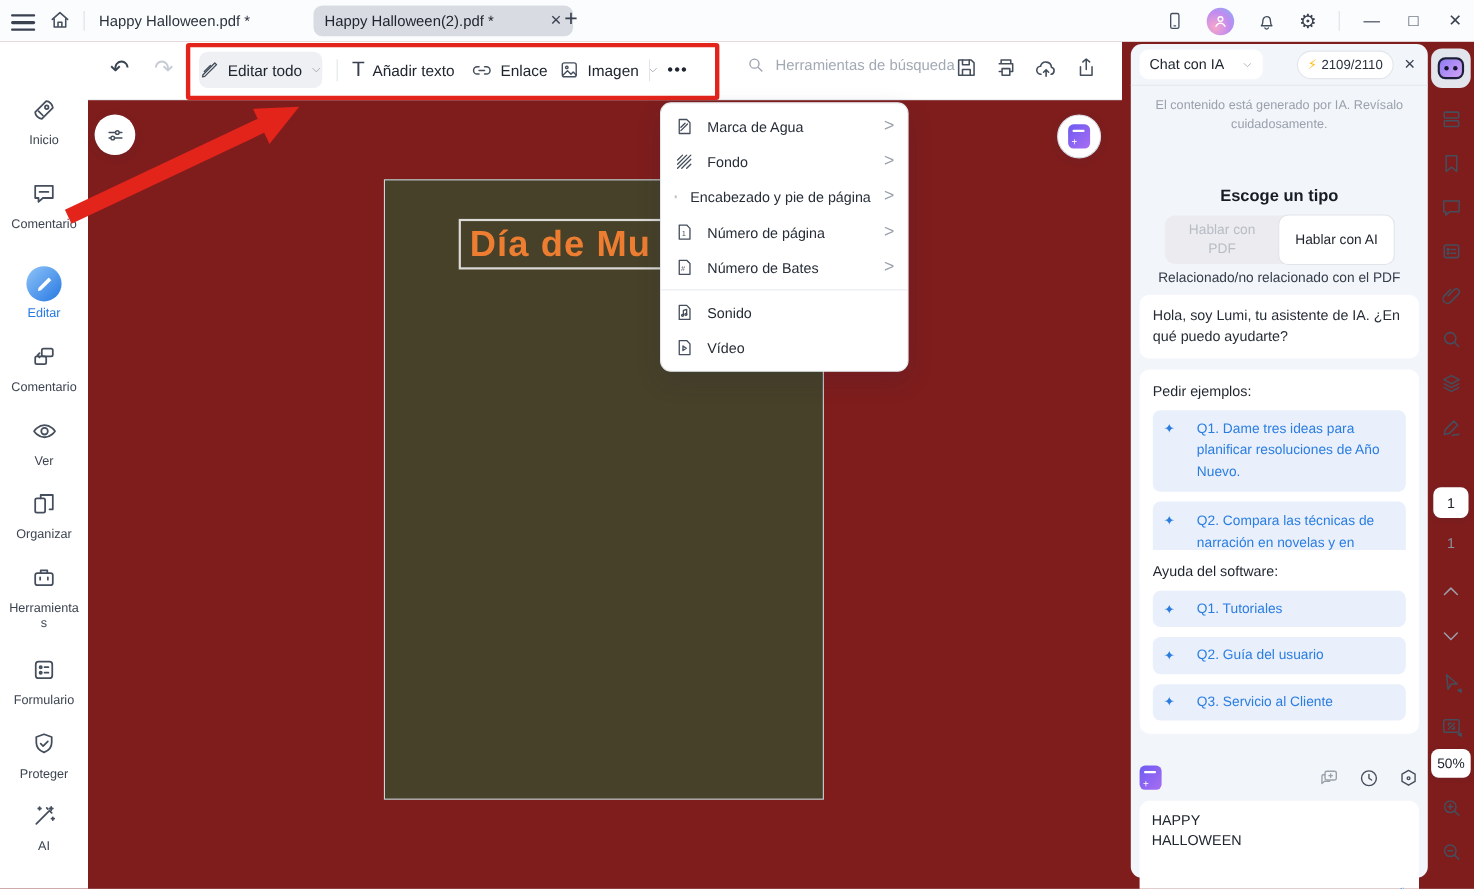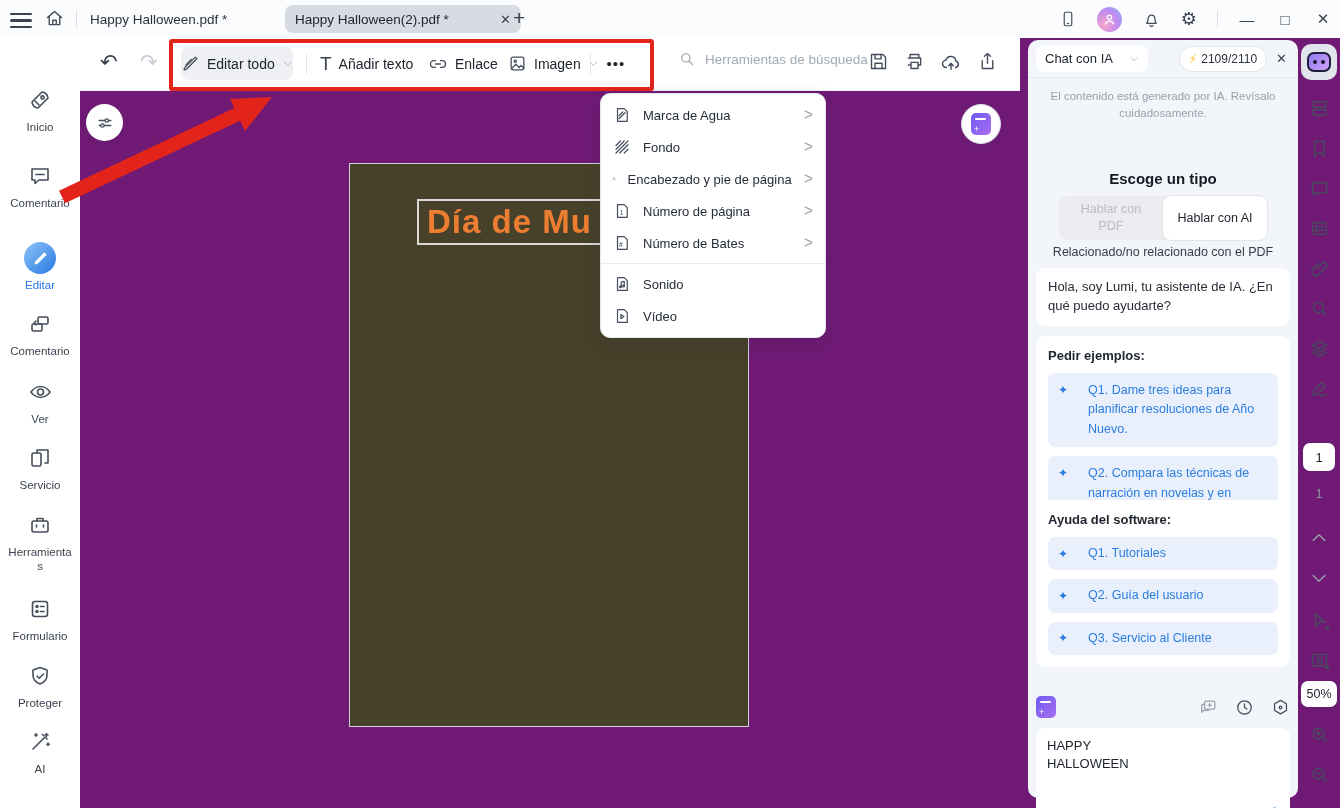--- a/index.html
+++ b/index.html
@@ -1,17 +1,17 @@
 <!DOCTYPE html>
 <html><head>
 <meta charset="utf-8">
 <style>
   html,body{margin:0;padding:0;}
   body{font-family:"Liberation Sans","DejaVu Sans",sans-serif;background:#edf1f7;}
-  .app{position:relative;width:1340px;height:808px;overflow:hidden;background:#701a75;}
+  .app{position:relative;width:1340px;height:808px;overflow:hidden;background:#7f1d1d;}
   
   .titlebar{position:absolute;left:0;top:0;width:1340px;height:38px;background:#fbfcfe;display:flex;align-items:center;}
   .tb-ic{color:#3a4250;display:flex;align-items:center;justify-content:center;}
   .hamburger{position:absolute;left:10px;top:9px;width:22px;height:20px;cursor:pointer;}
   .hamburger div{height:2.4px;background:#3a4250;border-radius:2px;margin:4px 0;}
   .home{position:absolute;left:44px;top:8px;}
   .tb-sep{position:absolute;left:76px;top:10px;width:1px;height:18px;background:#dde1e7;}
   .tab-inactive{position:absolute;left:90px;top:0;height:38px;display:flex;align-items:center;font-size:13.5px;color:#2b323d;}
   .tab-active{position:absolute;left:285px;top:5px;height:28px;width:216px;background:#d8dbe1;border-radius:8px;display:flex;align-items:center;padding:0 10px;font-size:13.5px;color:#20262f;}
   .tab-active .x{margin-left:auto;font-size:13px;color:#3a4250;cursor:pointer;}
@@ -65,21 +65,21 @@
   .disclaimer{position:absolute;left:12px;top:48px;width:246px;text-align:center;font-size:11.5px;color:#9aa1ac;line-height:1.5;}
   .choose-title{position:absolute;left:0;top:130px;width:270px;text-align:center;font-size:15px;font-weight:bold;color:#171c24;}
   .toggle{position:absolute;left:31px;top:156px;width:208px;height:44px;background:#ececf0;border-radius:9px;display:flex;}
   .tg{flex:1;display:flex;align-items:center;justify-content:center;text-align:center;font-size:12.5px;line-height:1.35;padding:0 12px;}
   .tg.off{color:#b7bcc5;}
   .tg.on{background:#fff;border:1px solid #e1e4e9;border-radius:9px;color:#1d222b;margin:-1px;cursor:pointer;}
   .related{position:absolute;left:0;top:205px;width:270px;text-align:center;font-size:12.5px;color:#353d49;}
   .card{position:absolute;left:8px;width:254px;background:#fff;border-radius:9px;box-sizing:border-box;}
   .greeting-card{top:228px;padding:10px 12px;font-size:13px;color:#272d36;line-height:1.45;}
   .examples-card{top:296px;padding:12px;}
-  .card-h{font-size:13px;font-weight:bold;color:#1e242d;margin-bottom:10px;}
+  .card-h{font-size:13px;font-weight:normal;color:#1e242d;margin-bottom:10px;}
   .qcard{background:#e9f0fc;border-radius:7px;display:flex;align-items:flex-start;gap:8px;padding:8px 10px;margin-bottom:9px;cursor:pointer;}
   .qcard:last-child{margin-bottom:0;}
   .sparkle{color:#2b7de0;font-size:12px;line-height:1.5;}
   .qtext{font-size:12.5px;color:#2b7de0;line-height:1.55;margin-left:12px;}
   .help-card{top:460px;padding:12px;}
   .help-card .qcard{align-items:center;padding:7px 10px;}
   .chat-tools{position:absolute;left:8px;top:652px;width:254px;height:30px;display:flex;align-items:center;}
   .chat-tools .right{margin-left:auto;display:flex;gap:17px;align-items:center;}
   .input-card{top:688px;height:104px;padding:9px 11px;}
   .input-text{font-size:13px;color:#20262f;white-space:pre-line;line-height:1.35;min-height:52px;}
@@ -269,21 +269,21 @@
           <path d="M2.5 12S6 6.5 12 6.5 21.5 12 21.5 12 18 17.5 12 17.5 2.5 12 2.5 12z"></path>
           <circle cx="12" cy="12" r="3"></circle>
         </svg>
       <div class="lab">Ver</div>
     </div>
     <div class="side-item" style="top:406px">
       <svg class="ic" width="24" height="24" viewBox="0 0 24 24">
           <rect x="4" y="7" width="9" height="13" rx="1.5"></rect>
           <path d="M9 7V4h11v13h-3"></path>
         </svg>
-      <div class="lab">Servicio</div>
+      <div class="lab">Organizar</div>
     </div>
     <div class="side-item" style="top:473px">
       <svg class="ic" width="24" height="24" viewBox="0 0 24 24">
           <rect x="4" y="8" width="16" height="11" rx="2"></rect>
           <path d="M9 8V5.5h6V8M8.5 12v2M15.5 12v2"></path>
         </svg>
       <div class="lab" style="max-width:66px;margin:4px auto 0">Herramientas</div>
     </div>
     <div class="side-item" style="top:557px">
       <svg class="ic" width="24" height="24" viewBox="0 0 24 24">

